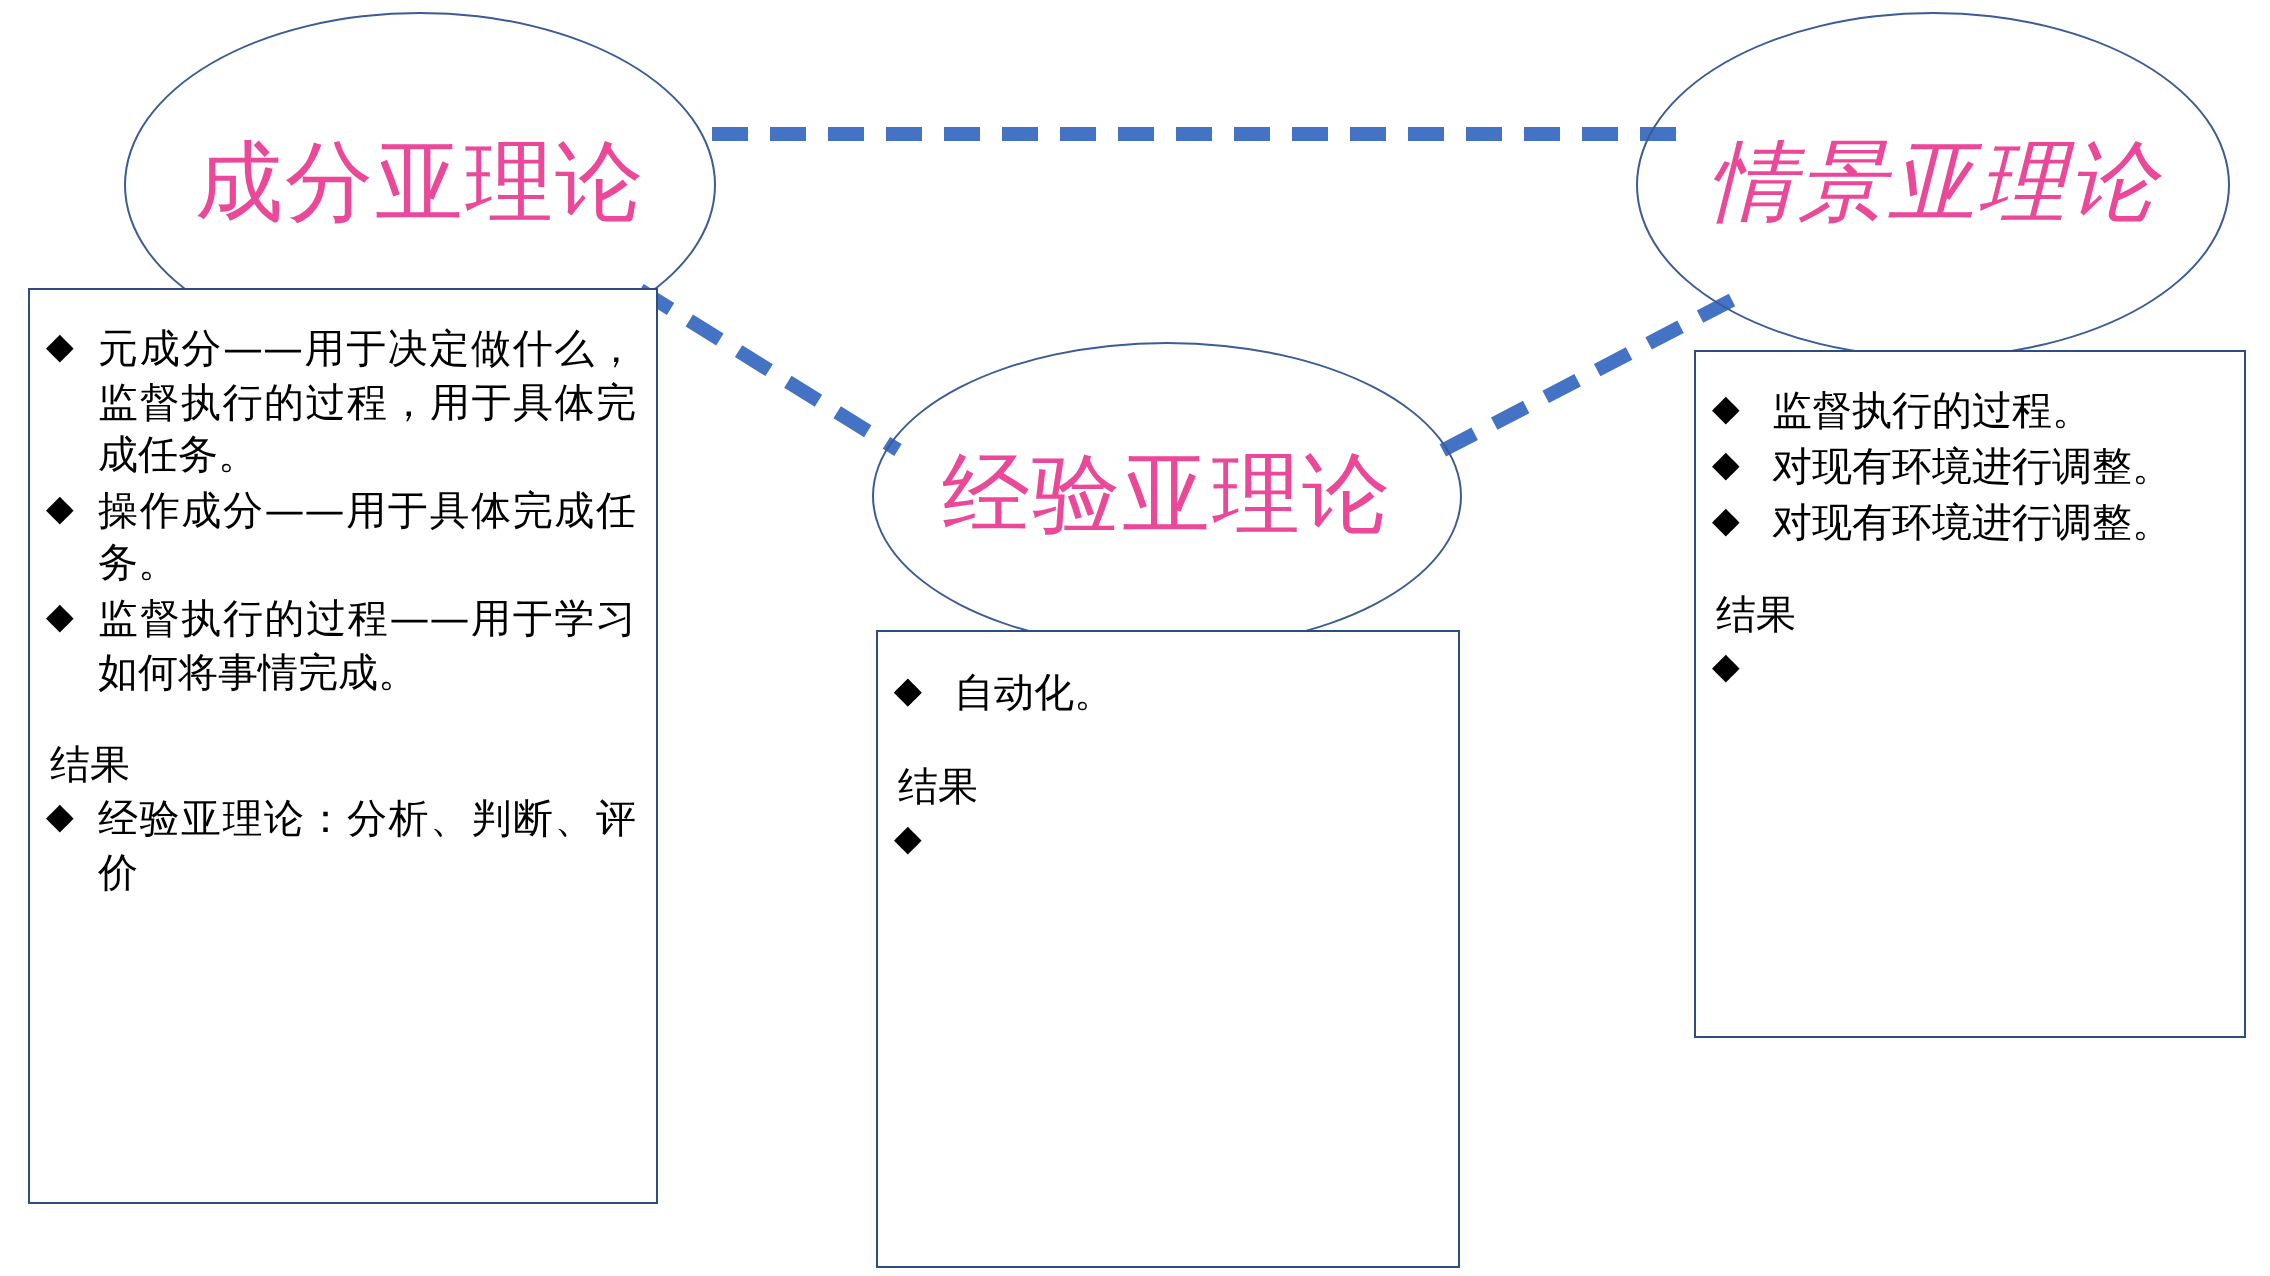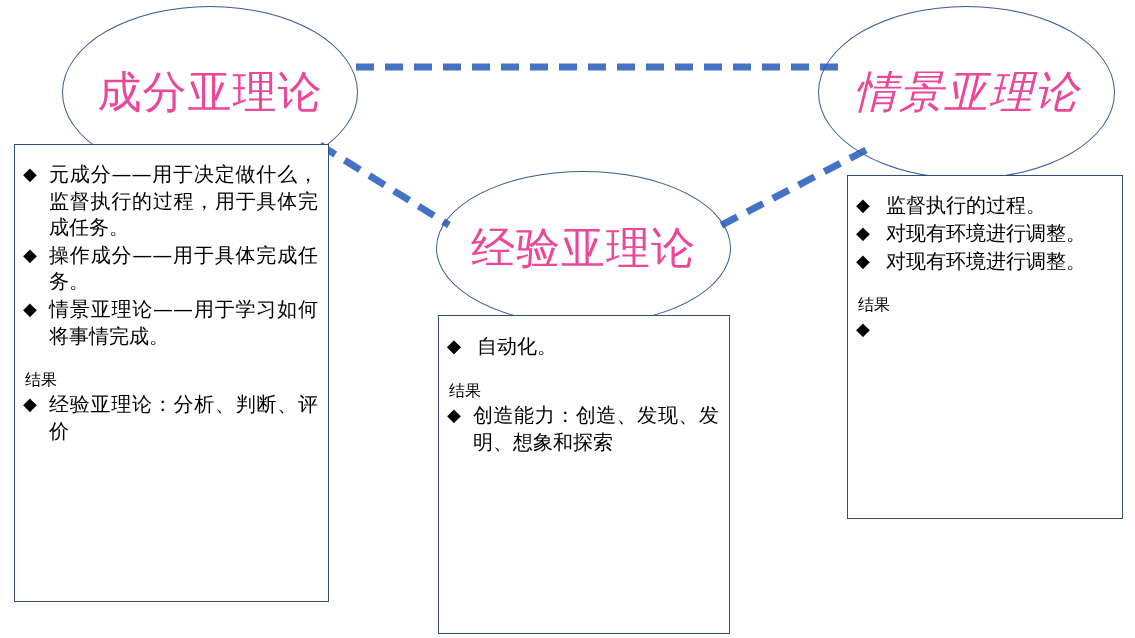--- a/index.html
+++ b/index.html
@@ -85,21 +85,21 @@
     left: 0;
     top: 0;
     font-size: 18px;
     line-height: 1.45;
     color: #000000;
   }
   .spacer-line {
     height: 20px;
   }
   .result-heading {
-    font-size: 16px;
+    font-size: 20px;
     line-height: 1.25;
     color: #000000;
     margin: 0 0 1px 2px;
   }
 
   
   #box-component .bullet-item { font-size: 20px; line-height: 1.33; }
   #box-experience .bullet-item { font-size: 20px; line-height: 1.36; padding-left: 30px; }
   #box-experience .bullet-item.tight { padding-left: 26px; }
   #box-context .bullet-item { font-size: 20px; line-height: 1.34; padding-left: 30px; }
@@ -136,21 +136,21 @@
       <li class="bullet-item">
         <span class="diamond">◆</span>
         <span>元成分——用于决定做什么，监督执行的过程，用于具体完成任务。</span>
       </li>
       <li class="bullet-item">
         <span class="diamond">◆</span>
         <span>操作成分——用于具体完成任务。</span>
       </li>
       <li class="bullet-item">
         <span class="diamond">◆</span>
-        <span>情景亚理论——用于学习如何将事情完成。</span>
+        <span>监督执行的过程——用于学习如何将事情完成。</span>
       </li>
     </ul>
     <div class="spacer-line"></div>
     <div class="result-heading">结果</div>
     <ul class="bullet-list">
       <li class="bullet-item">
         <span class="diamond">◆</span>
         <span>经验亚理论：分析、判断、评价</span>
       </li>
     </ul>
@@ -164,21 +164,20 @@
       <li class="bullet-item">
         <span class="diamond">◆</span>
         <span>自动化。</span>
       </li>
     </ul>
     <div class="spacer-line"></div>
     <div class="result-heading">结果</div>
     <ul class="bullet-list">
       <li class="bullet-item tight">
         <span class="diamond">◆</span>
-        <span>创造能力：创造、发现、发明、想象和探索</span>
       </li>
     </ul>
   </div>
 
   <div class="detail-box" id="box-context" style="border-color: rgb(46, 78, 128);">
     <ul class="bullet-list">
       <li class="bullet-item">
         <span class="diamond">◆</span>
         <span>监督执行的过程。</span>
       </li>

